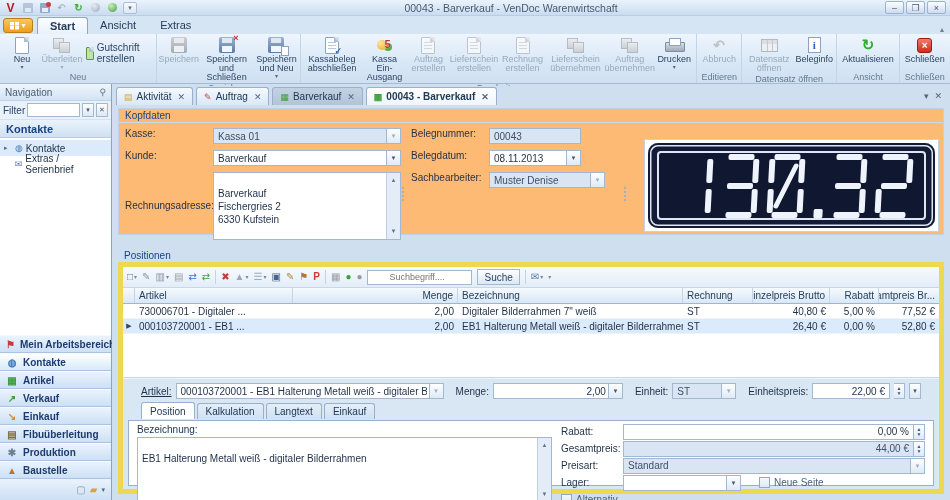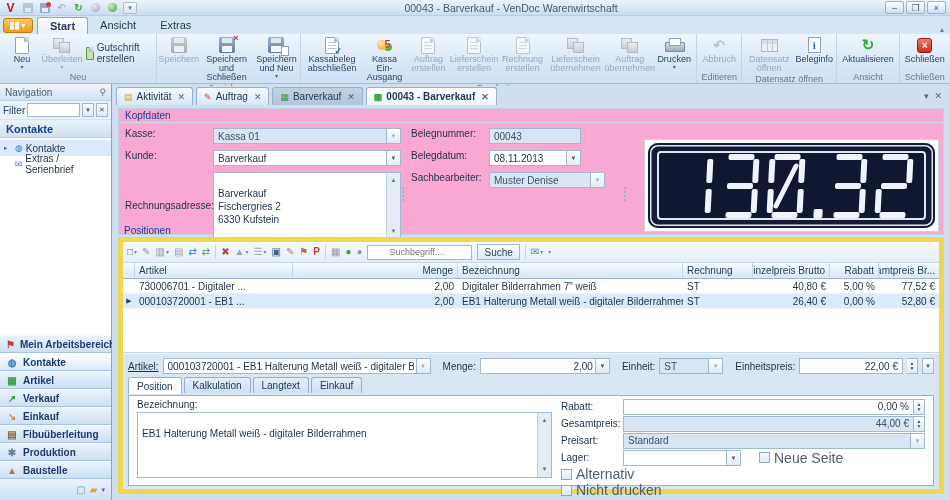--- a/index.html
+++ b/index.html
@@ -107,21 +107,21 @@
   .dtab{height:18px;display:flex;align-items:center;gap:4px;padding:0 7px;margin-right:3px;border:1px solid #97b1cd;border-bottom:none;border-radius:3px 3px 0 0;background:linear-gradient(#f4f9fe,#d9e8f7);font-size:10px;color:#203a56}
   .dtab.pressed{background:linear-gradient(#c3d2e2,#b2c4d8)}
   .dtab.active{background:linear-gradient(#ffffff,#eef5fc);font-weight:bold}
   .dticon{font-size:9px}
   .dtclose{font-size:9px;color:#55677e;margin-left:2px}
   .dt-right{margin-left:auto;display:flex;gap:6px;align-items:center;padding:0 8px 4px 0;color:#55677e;font-size:9px}
 
   
   .workspace{position:absolute;left:112px;top:105px;right:0;bottom:0;background:#cfdfef}
   .panel-cap{height:14px;display:flex;align-items:center;padding:0 6px;color:#15428b;font-size:10px}
-  .kopf{position:absolute;left:6px;top:3px;width:826px;height:127px;background:#f9a8d4;border:1px solid #bdd2e8}
+  .kopf{position:absolute;left:6px;top:3px;width:826px;height:127px;background:#fdba74;border:1px solid #bdd2e8}
   .kopf .panel-cap{border-bottom:1px solid #c9daec}
   .kopf-body{position:relative;height:110px;padding:5px 6px}
   .frow{display:flex;margin-bottom:6px}
   .lbl{font-size:10px;color:#1e3048}
   .fld{height:16px;border:1px solid #a0b8d0;background:#fff;display:flex;align-items:center;padding:0 4px;font-size:10px}
   .fld.dis{background:#d9e5f3;color:#3c5068}
   .cmb{position:relative;padding-right:16px}
   .cmbbtn{position:absolute;right:0;top:0;bottom:0;width:14px;border-left:1px solid #a0b8d0;background:linear-gradient(#fdfeff,#dfeaf5);display:flex;align-items:center;justify-content:center}
   .cmbbtn::after{content:"▼";font-size:6px;color:#44566e}
   .cmbbtn.dim::after{color:#9fb0c2}
@@ -129,21 +129,21 @@
   .vscroll{position:absolute;right:0;top:0;bottom:0;width:14px;background:#e4edf7;border-left:1px solid #bcd0e4;display:flex;flex-direction:column;justify-content:space-between;align-items:center;padding:1px 0}
   .vscroll span{font-size:6px;color:#60748c}
   .dotsep{position:absolute;top:64px;width:3px;height:14px;border-left:2px dotted #9db2ca}
 
   
   .display-outer{position:absolute;right:4px;top:16px;width:295px;height:93px;background:#fff;border:1px solid #c2d3e6;padding:3px}
   .display-navy{width:100%;height:100%;background:#131b36;border-radius:10px;box-shadow:inset 0 0 0 2px #131b36,inset 0 0 0 3.5px #dfe6f2;position:relative}
   .display-inner{position:absolute;left:9px;right:9px;top:8px;bottom:8px;border:2px solid #dfe6f2;border-radius:4px;background:#101731;display:flex;align-items:center;justify-content:flex-end;padding:0 10px}
 
   
-  .pos{position:absolute;left:6px;top:119px;width:826px;bottom:6px}
+  .pos{position:absolute;left:6px;top:144px;width:826px;bottom:6px}
   .pos .panel-cap{height:13px}
   .yellow{position:absolute;left:0;right:0;top:13px;bottom:0;border:5px solid #eed850;background:#eef4fb}
   .ptoolbar{height:21px;display:flex;align-items:center;gap:5px;padding:0 4px;background:linear-gradient(#f6fafd,#e3edf8);border-bottom:1px solid #c8d8ea}
   .tic{display:flex;align-items:center;gap:1px;font-size:10px;line-height:1}
   .tic .g{font-size:10px}
   .tic .dd{font-size:6px;color:#76889e}
   .tic.dis{opacity:.45;filter:grayscale(1)}
   .tsep{width:1px;height:14px;background:#c4d4e6}
   .searchbox{width:105px;height:15px;border:1px solid #a0b8d0;font-size:9px;padding:0 21px;color:#8a97a8;background:#fff;font-family:"Liberation Sans",sans-serif}
   .suchebtn{height:16px;padding:0 6px;border:1px solid #a0b8d0;background:linear-gradient(#fdfeff,#dce8f4);font-size:10px;color:#2c4564;display:flex;align-items:center}
@@ -154,33 +154,33 @@
   .thead>div{padding:0 4px;display:flex;align-items:center;border-right:1px solid #c4d5e7;overflow:hidden;white-space:nowrap}
   .trow{display:flex;height:15px;font-size:10px;border-bottom:1px solid #edf3f9}
   .trow>div{padding:0 4px;display:flex;align-items:center;overflow:hidden;white-space:nowrap}
   .trow.sel{background:#dcebfb}
   .c0{width:12px;justify-content:center;padding:0!important}
   .c1{width:158px}.c2{width:165px;justify-content:flex-end}.c3{flex:1}
   .c4{width:70px}.c5{width:77px;justify-content:flex-end}.c6{width:49px;justify-content:flex-end}.c7{width:60px;justify-content:flex-end;border-right:none!important}
   .rowmark{font-size:7px;color:#2c4564}
 
   
-  .detail{position:absolute;left:0;right:0;top:112px;bottom:0;background:#d9e6f4;padding:3px 5px}
+  .detail{position:absolute;left:0;right:0;top:112px;bottom:0;background:#d9e6f4;padding:3px 18px}
   .drow1{display:flex;align-items:center;height:18px;gap:4px}
   .drow1 .lbl u{text-decoration:underline}
-  .dtabs{display:flex;height:17px;margin-top:2px}
+  .dtabs{display:flex;align-items:flex-end;height:17px;margin-top:2px}
   .dtab2{height:16px;padding:0 8px;display:flex;align-items:center;font-size:10px;color:#203a56;border:1px solid #97b1cd;border-bottom:none;border-radius:3px 3px 0 0;margin-right:2px;background:linear-gradient(#e4eef9,#cfe0f1)}
   .dtab2.active{background:#fff;font-weight:normal;height:17px}
   .dpanel{position:absolute;left:5px;right:5px;top:41px;bottom:3px;background:#fff;border:1px solid #97b1cd;padding:3px 6px}
   .dleft{position:absolute;left:8px;top:3px;width:415px}
   .dright{position:absolute;left:432px;right:8px;top:3px}
   .drrow{display:flex;align-items:center;height:15px;margin-bottom:2px}
   .spin{width:11px;height:16px;border:1px solid #a0b8d0;border-left:none;background:linear-gradient(#fdfeff,#dfeaf5);display:flex;flex-direction:column;align-items:center;justify-content:center;font-size:5px;color:#44566e;line-height:5px}
   .cb{width:11px;height:11px;border:1px solid #93a8c0;background:linear-gradient(#f4f8fc,#dfe9f3);margin-right:4px}
-  .cbrow{display:flex;align-items:center;height:14px;margin-bottom:2px;font-size:14px;color:#4c6076}
+  .cbrow{display:flex;align-items:center;height:14px;margin-bottom:2px;font-size:10px;color:#4c6076}
 </style>
 </head>
 <body>
 
 <div class="titlebar">
   <div class="qat">
     <span class="qic logo-v">V</span>
     <span class="qic">
         <span class="mini-floppy dim"></span>
       </span>

